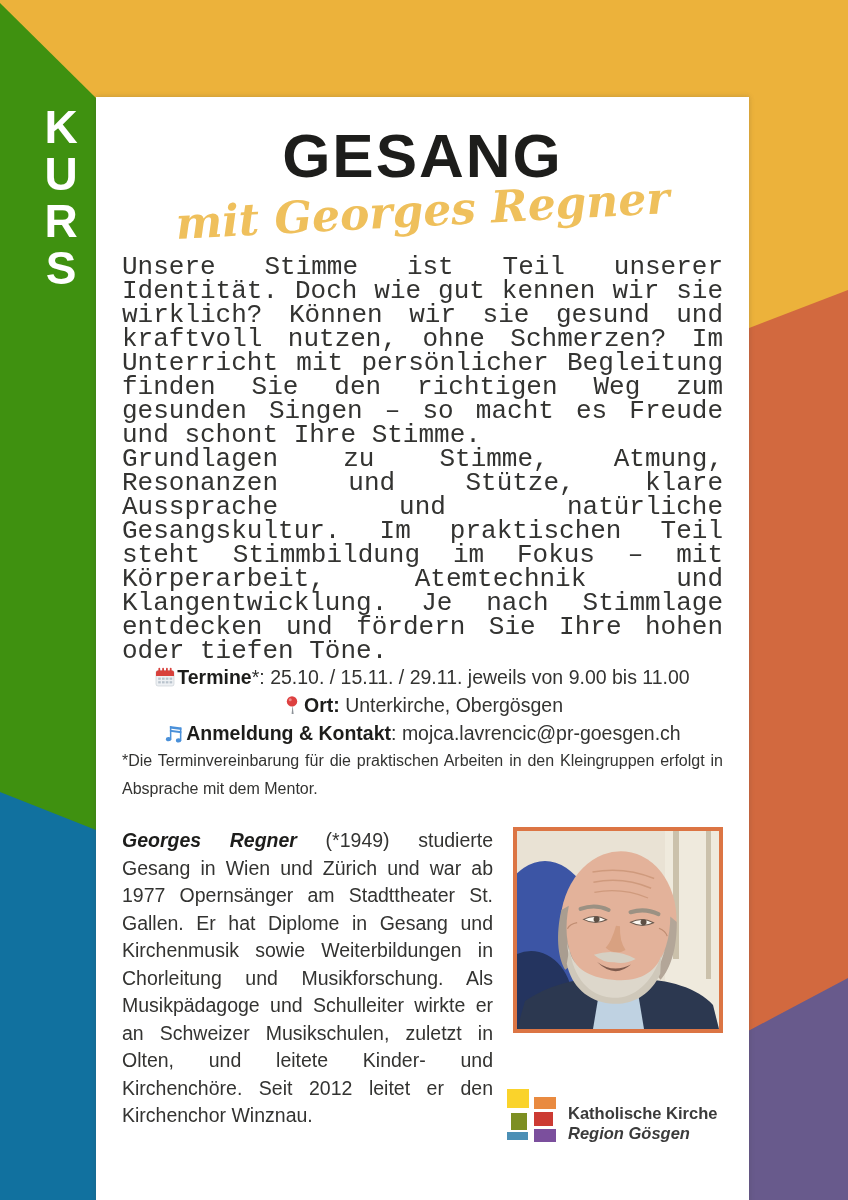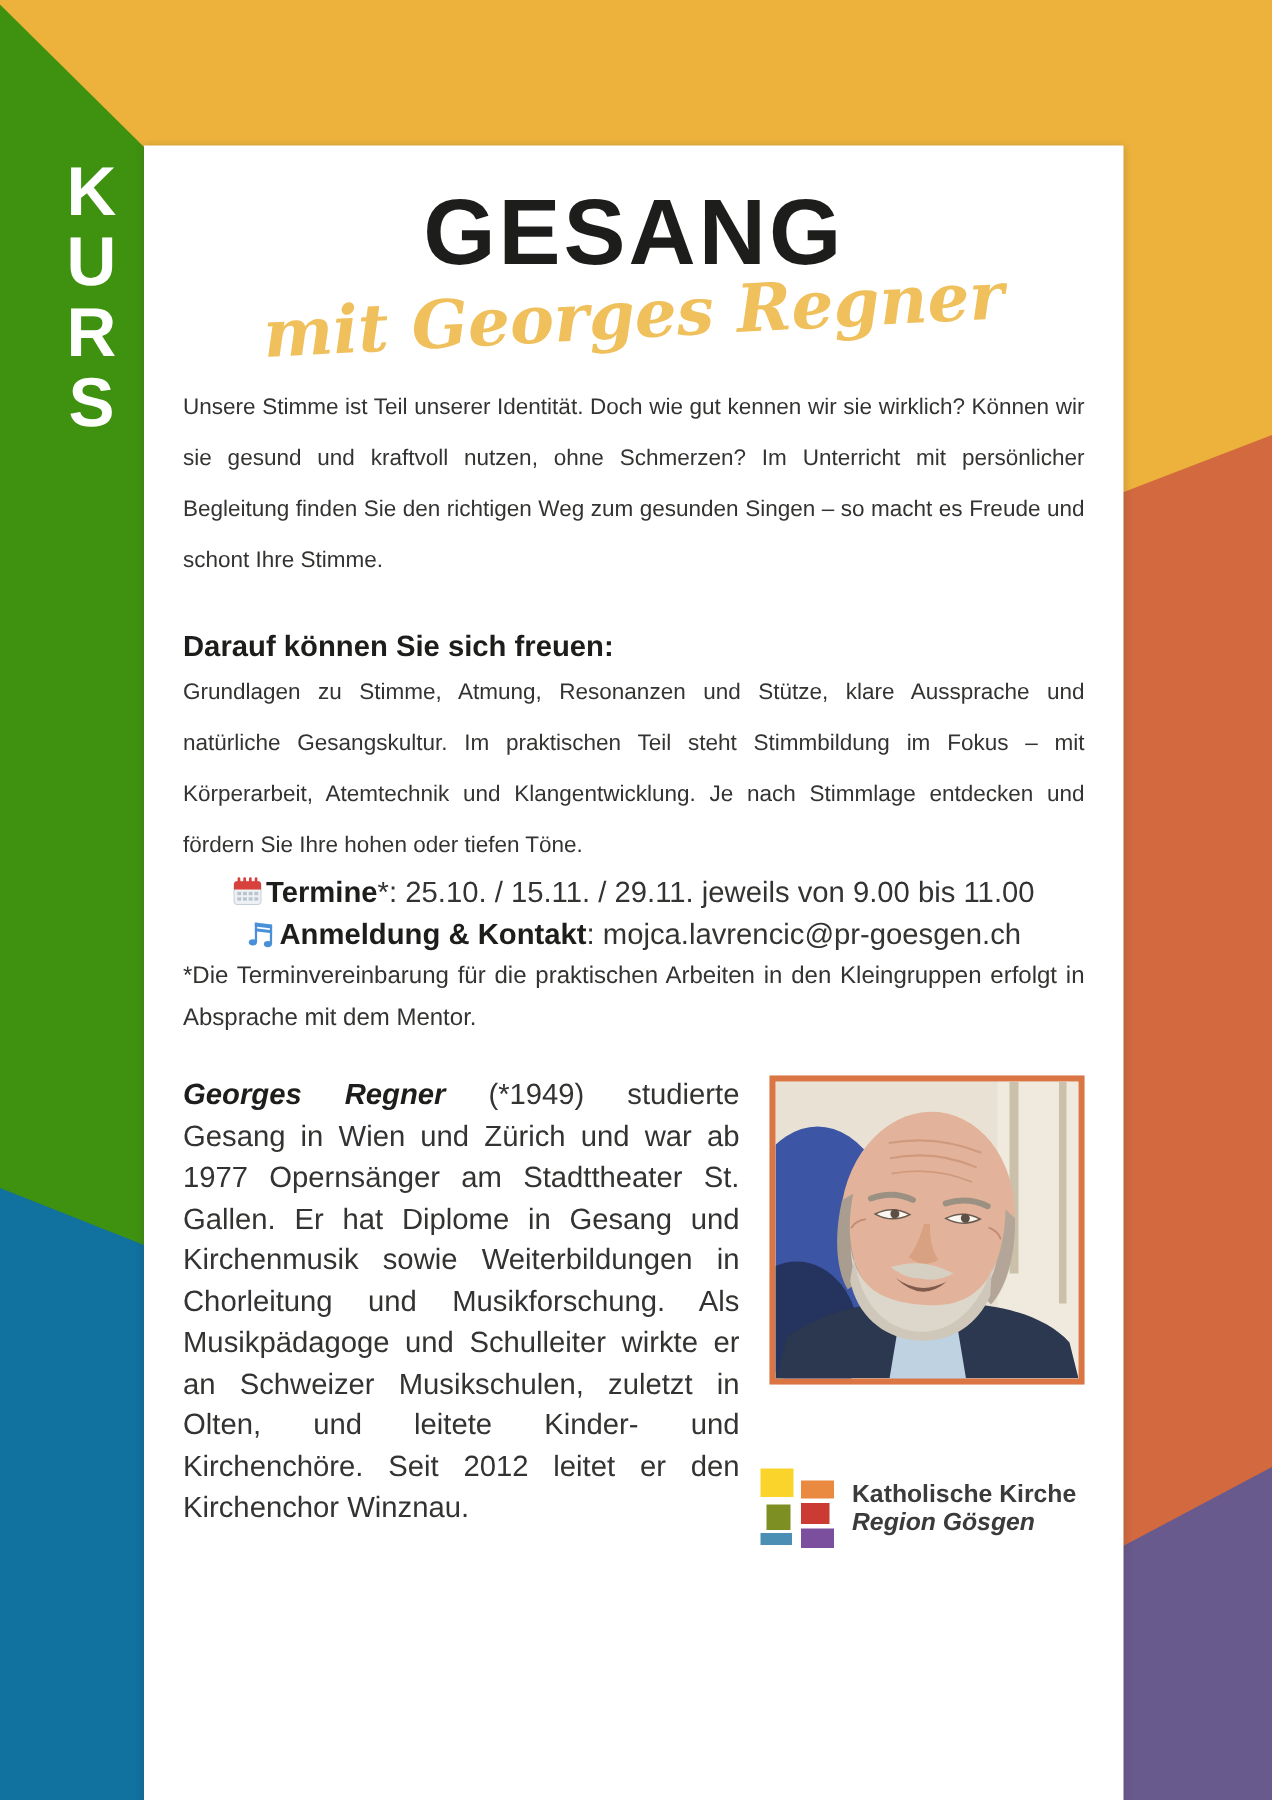--- a/index.html
+++ b/index.html
@@ -28,39 +28,39 @@
   }
   .title{
     margin-top:24px;text-align:center;font-size:62px;line-height:70px;
     font-weight:bold;color:#1d1d1b;letter-spacing:2px;
   }
   .subtitle{
     margin-top:-8px;text-align:center;font-family:"DejaVu Serif",serif;font-style:italic;
     font-size:44px;line-height:56px;color:#EFC05C;transform:rotate(-3deg);font-weight:bold;
   }
   p{margin:0;}
-  .body-text{font-size:15px;line-height:34px;text-align:justify;}
+  .body-text{font-size:26px;line-height:24px;text-align:justify;font-family:Liberation Mono, monospace;}
   .intro{margin-top:16px;}
   .sec-head{margin-top:26px;font-weight:bold;font-size:19.5px;line-height:28px;color:#1d1d1b;}
   .detail{font-size:19.5px;line-height:28px;white-space:nowrap;text-align:center;}
   .detail strong{color:#1d1d1b;}
   .detail .sep{white-space:pre;}
   .icon{display:inline-block;width:20px;height:20px;vertical-align:-3px;margin-right:2px;}
   .footnote{font-size:16px;line-height:28px;text-align:justify;}
   
   .bio-row{display:flex;margin-top:24px;gap:20px;}
   .bio-text{flex:1;font-size:19.5px;line-height:27.5px;text-align:justify;}
   .bio-text strong{color:#1d1d1b;font-style:italic;}
   .right-col{width:210px;flex:0 0 210px;}
   .photo-frame{
     width:202px;height:198px;border:4px solid #DC7544;overflow:hidden;background:#e9e2d4;
   }
   .photo-frame svg{display:block;}
   
-  .logo{margin-top:56px;display:flex;align-items:center;gap:11px;width:230px;margin-left:-6px;}
+  .logo{margin-top:56px;display:flex;align-items:flex-end;gap:11px;width:230px;margin-left:-6px;}
   .logo-mark{position:relative;width:50px;height:54px;flex:0 0 50px;}
   .logo-mark i{position:absolute;display:block;}
   .sq-yellow{left:0;top:0;width:22px;height:19px;background:#FAD32B;}
   .sq-orange{left:27px;top:8px;width:22px;height:12px;background:#E98A40;}
   .sq-green{left:4px;top:24px;width:16px;height:17px;background:#7D8F22;}
   .sq-red{left:27px;top:23px;width:19px;height:14px;background:#CC3B33;}
   .sq-blue{left:0;top:43px;width:21px;height:8px;background:#4B8FB5;}
   .sq-purple{left:27px;top:40px;width:22px;height:13px;background:#7B4F9D;}
   .logo-text{font-weight:bold;font-size:16.5px;line-height:1.18;color:#3b3b3b;white-space:nowrap;}
 </style>
@@ -81,21 +81,20 @@
     <span>R</span>
     <span>S</span>
   </div>
 
   <div class="card">
     <div class="title">GESANG</div>
     <div class="subtitle">mit Georges Regner</div>
 
     <p class="body-text intro">Unsere Stimme ist Teil unserer Identität. Doch wie gut kennen wir sie wirklich? Können wir sie gesund und kraftvoll nutzen, ohne Schmerzen? Im Unterricht mit persönlicher Begleitung finden Sie den richtigen Weg zum gesunden Singen – so macht es Freude und schont Ihre Stimme.</p>
 
-    <p class="sec-head">Darauf können Sie sich freuen:</p>
     <p class="body-text">Grundlagen zu Stimme, Atmung, Resonanzen und Stütze, klare Aussprache und natürliche Gesangskultur. Im praktischen Teil steht Stimmbildung im Fokus – mit Körperarbeit, Atemtechnik und Klangentwicklung. Je nach Stimmlage entdecken und fördern Sie Ihre hohen oder tiefen Töne.</p>
 
     <div class="detail">
       <span class="icon"><svg viewBox="0 0 20 20" width="20" height="20">
         <rect x="1" y="3.5" width="18" height="15.5" rx="2" fill="#eef1f4" stroke="#c3cad2" stroke-width="0.6"></rect>
         <path d="M1,5.5 a2,2 0 0 1 2,-2 h14 a2,2 0 0 1 2,2 v3.5 h-18 Z" fill="#d8413c"></path>
         <rect x="3.4" y="0.8" width="1.8" height="4.4" rx="0.9" fill="#d8413c"></rect>
         <rect x="7.2" y="0.8" width="1.8" height="4.4" rx="0.9" fill="#d8413c"></rect>
         <rect x="11" y="0.8" width="1.8" height="4.4" rx="0.9" fill="#d8413c"></rect>
         <rect x="14.8" y="0.8" width="1.8" height="4.4" rx="0.9" fill="#d8413c"></rect>
@@ -105,20 +104,27 @@
               <rect x="10.8" y="10.6" width="2.6" height="2.2"></rect>
               <rect x="14.6" y="10.6" width="2.6" height="2.2"></rect>
           <rect x="3.2" y="14.2" width="2.6" height="2.2"></rect>
               <rect x="7.0" y="14.2" width="2.6" height="2.2"></rect>
               <rect x="10.8" y="14.2" width="2.6" height="2.2"></rect>
               <rect x="14.6" y="14.2" width="2.6" height="2.2"></rect>
         </g>
       </svg></span><strong>Termine</strong><span>*</span><span class="sep">: </span><span>25.10. / 15.11. / 29.11. jeweils von 9.00 bis 11.00</span>
     </div>
 
+    <div class="detail">
+      <span class="icon"><svg viewBox="0 0 20 20" width="20" height="20">
+        <path d="M10.6,10 L11.6,19 L9.6,19 Z" fill="#8d9298"></path>
+        <circle cx="10" cy="6.4" r="5.2" fill="#dd4040"></circle>
+        <circle cx="8.2" cy="4.8" r="1.5" fill="#ef8a8a"></circle>
+      </svg></span><strong>Ort:</strong><span class="sep"> </span><span>Unterkirche, Obergösgen</span>
+    </div>
 
     <div class="detail">
       <span class="icon"><svg viewBox="0 0 20 20" width="20" height="20">
         <g fill="#4a90d9">
           <ellipse cx="4.6" cy="16.2" rx="2.7" ry="2.1"></ellipse>
           <ellipse cx="14.6" cy="17.4" rx="2.7" ry="2.1"></ellipse>
           <rect x="5.9" y="3.2" width="1.5" height="13"></rect>
           <rect x="15.9" y="4.6" width="1.5" height="12.8"></rect>
           <path d="M5.9,3.0 L17.4,4.4 L17.4,7.0 L5.9,5.6 Z"></path>
           <path d="M5.9,6.8 L17.4,8.2 L17.4,10.2 L5.9,8.8 Z"></path>

